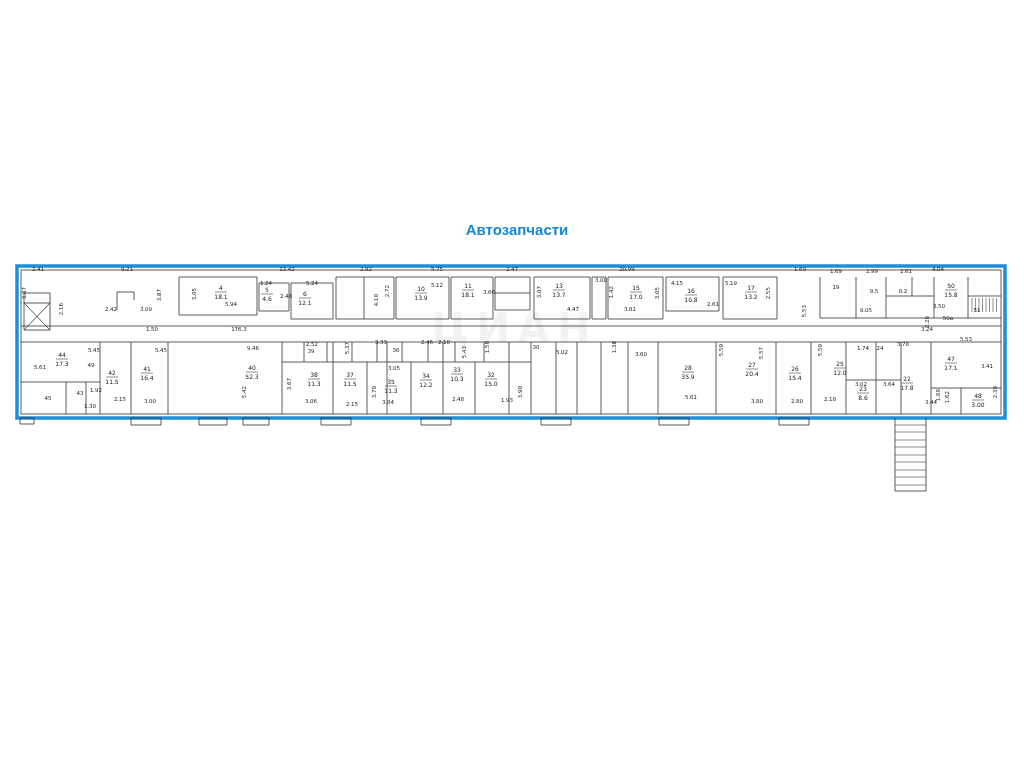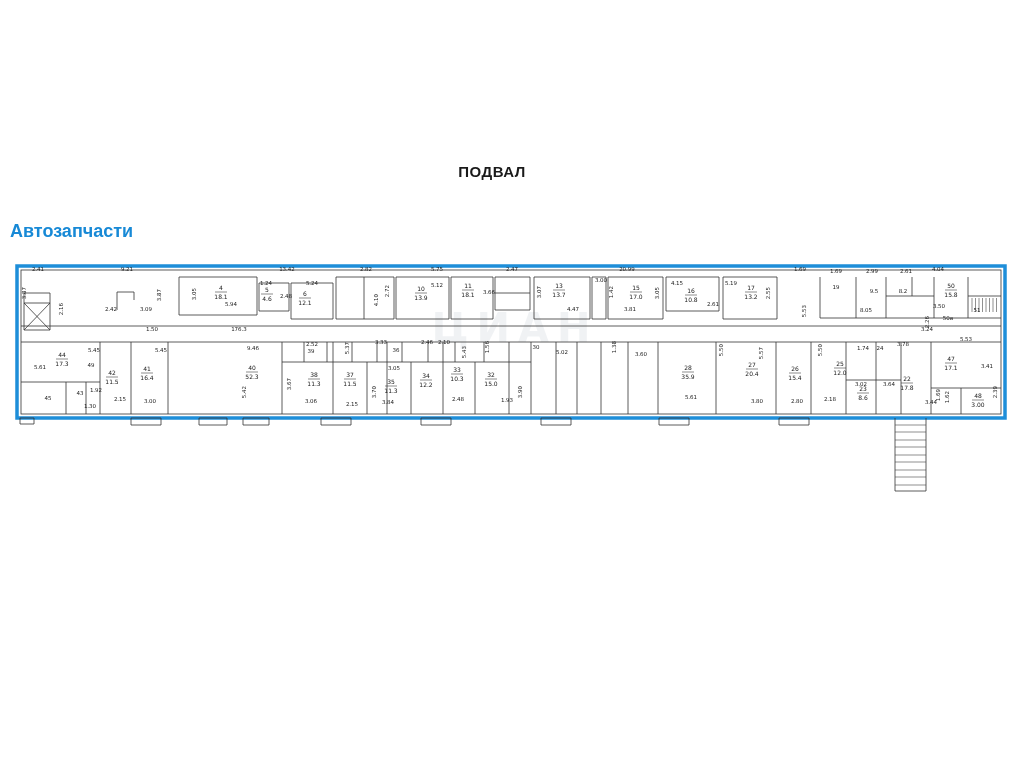--- a/index.html
+++ b/index.html
@@ -1,38 +1,37 @@
 <!DOCTYPE html>
 <html><head>
 <meta charset="utf-8">
 <style>
   html,body{margin:0;padding:0;background:#fff;}
   .canvas{position:relative;width:1024px;height:768px;background:#ffffff;overflow:hidden;
           font-family:"Liberation Sans",sans-serif;}
   .title{position:absolute;top:163px;left:0;right:40px;text-align:center;
          font-size:15px;font-weight:bold;color:#1a1a1a;letter-spacing:.5px;}
-  .subtitle{position:absolute;top:221px;left:10px;right:0;
-            font-size:18px;font-weight:bold;color:#1789d6;}
+  .subtitle{position:absolute;top:221px;left:10px;right:0;text-align:center;
+            font-size:15px;font-weight:bold;color:#1789d6;}
   svg{position:absolute;left:0;top:0;}
   .blue{stroke:#1e8ed9;stroke-width:3.5;fill:none;}
   .wall{stroke:#333;stroke-width:.8;fill:none;}
   .wall-thin{stroke:#444;stroke-width:.6;fill:none;}
   text.dim{font-family:"DejaVu Sans",sans-serif;font-size:5.5px;fill:#1a1a1a;text-anchor:middle;}
   text.rnum{font-size:6px;}
   text.rarea{font-size:6px;}
   line.rline{stroke:#1a1a1a;stroke-width:.5;}
   text.wm{font-family:"DejaVu Sans",sans-serif;font-size:40px;font-weight:bold;
           fill:#8899aa;opacity:.12;letter-spacing:8px;text-anchor:middle;}
 </style>
 </head>
 <body>
 
 <div class="canvas">
 
-  <div class="title">ПОДВАЛ</div>
   <div class="subtitle" style="color: rgb(23, 137, 214);">Автозапчасти</div>
 
   <svg width="1024" height="768" viewBox="0 0 1024 768">
 
     <text id="watermark" class="wm" x="515" y="342">ЦИАН</text>
 
     <g>
       <rect class="blue" x="17" y="266" width="988" height="152" style="stroke: rgb(30, 142, 217);"></rect>
       <rect class="wall" x="21" y="270" width="980" height="144"></rect>
     </g>

